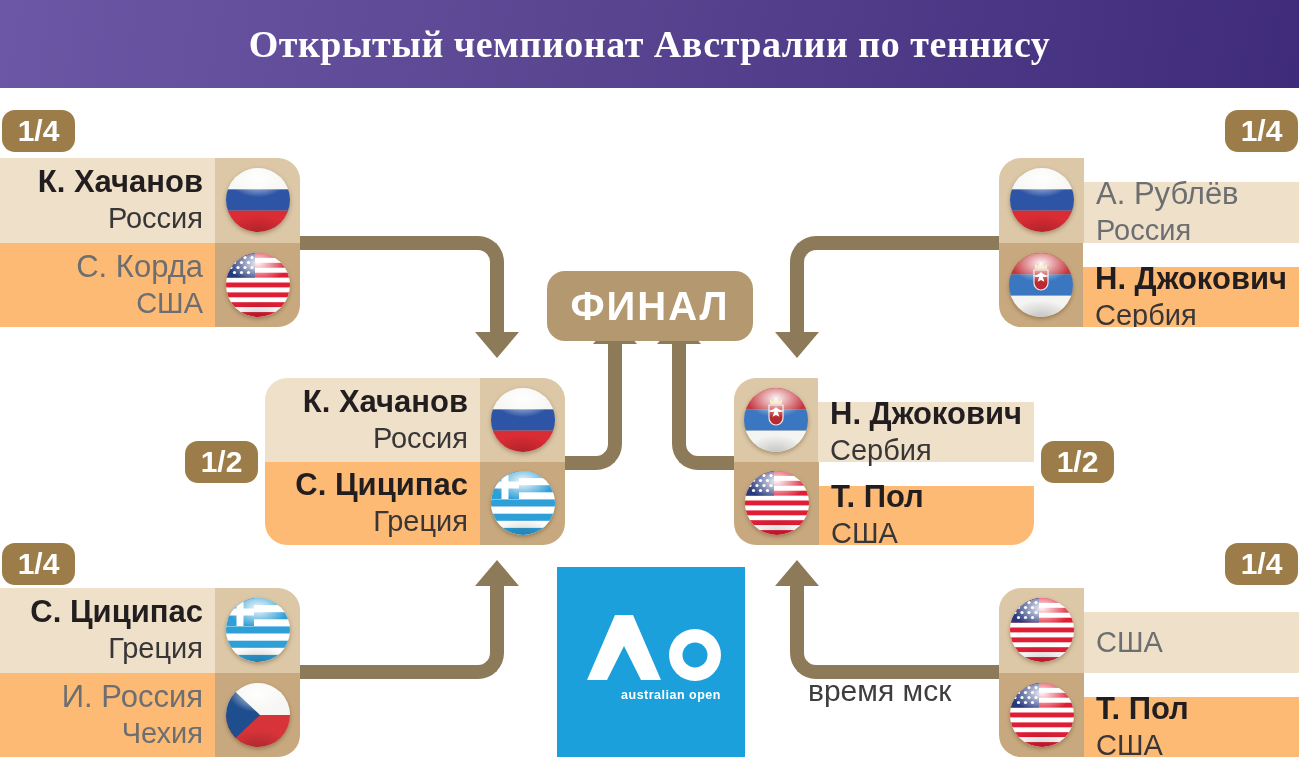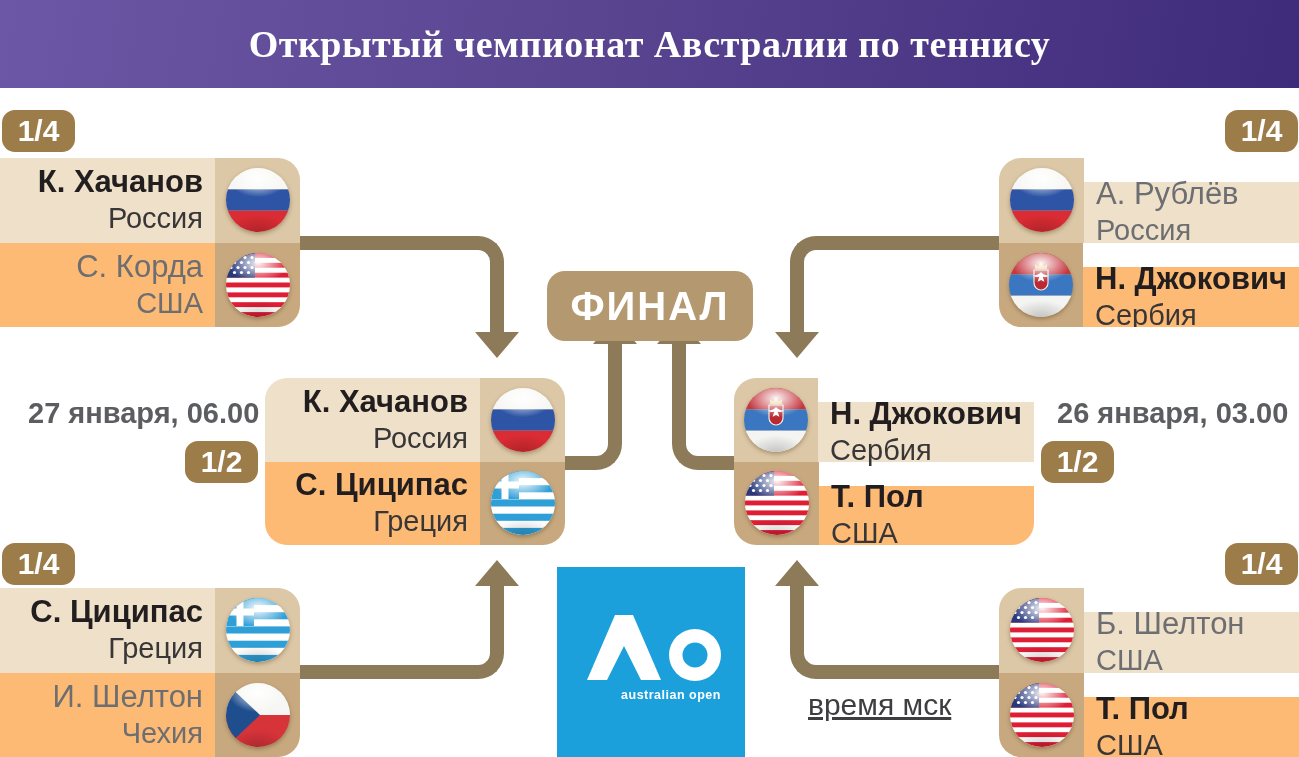--- a/index.html
+++ b/index.html
@@ -35,21 +35,21 @@
   .finalbox{position:absolute;left:547px;top:243px;width:206px;height:70px;background:#b39870;
             border-radius:18px;display:flex;align-items:center;justify-content:center;
             color:#fff;font-size:40px;font-weight:700;letter-spacing:2px;margin-top:28px;}
   
   .elbow{position:absolute;border:0 solid #8c7a59;background:transparent;}
   .arrow{position:absolute;width:0;height:0;border-left:22px solid transparent;border-right:22px solid transparent;}
   .arrow.down{border-top:26px solid #8c7a59;}
   .arrow.up{border-bottom:26px solid #8c7a59;}
   
   .date{position:absolute;font-size:29px;font-weight:700;color:#5c5d60;white-space:nowrap;}
-  .tznote{position:absolute;left:808px;top:688px;font-size:30px;color:#3e3e40;text-decoration:underline;}
+  .tznote{position:absolute;left:808px;top:674px;font-size:30px;color:#3e3e40;}
   
   .flagball{position:relative;width:64px;height:64px;border-radius:50%;overflow:hidden;
             box-shadow:0 2px 4px rgba(60,40,10,.35);}
   .flagball svg{display:block;width:64px;height:64px;}
   .flagball::after{content:'';position:absolute;inset:0;border-radius:50%;
     background:radial-gradient(ellipse 75% 48% at 50% 16%,rgba(255,255,255,.95),rgba(255,255,255,0) 62%),
                radial-gradient(ellipse 90% 55% at 50% 104%,rgba(0,0,0,.22),rgba(0,0,0,0) 55%);}
   
   .aologo{position:absolute;left:557px;top:567px;width:188px;height:190px;background:#1ba0dc;}
 </style>
@@ -302,21 +302,21 @@
               </g>
               <rect width="28" height="28" fill="#2f9fd7"></rect>
               <rect x="10.5" width="7" height="28" fill="#fff"></rect>
               <rect y="10.5" width="28" height="7" fill="#fff"></rect>
             </svg>
           </span>
         </div>
     </div>
     <div class="row r2">
       <div class="txt">
-        <div class="p-name loser">И. Шелтон</div>
+        <div class="p-name loser">И. Россия</div>
         <div class="p-country muted">Чехия</div>
       </div>
       <div class="flagcol">
           <span class="flagball">
             <svg viewBox="0 0 64 64">
               <rect width="64" height="32" fill="#f6f6f4"></rect>
               <rect y="32" width="64" height="32" fill="#d7343a"></rect>
               <polygon points="0,0 34,32 0,64" fill="#1f4e8e"></polygon>
             </svg>
           </span>
@@ -353,21 +353,20 @@
                 <circle cx="19" cy="14.5" r="1.6"></circle>
                 <circle cx="26" cy="14.5" r="1.6"></circle>
                 <circle cx="8.5" cy="19.5" r="1.6"></circle>
                 <circle cx="15.5" cy="19.5" r="1.6"></circle>
                 <circle cx="22.5" cy="19.5" r="1.6"></circle>
               </g>
             </svg>
           </span>
         </div>
       <div class="txt">
-        <div class="p-name loser">Б. Шелтон</div>
         <div class="p-country muted">США</div>
       </div>
     </div>
     <div class="row r2">
       <div class="flagcol">
           <span class="flagball">
             <svg viewBox="0 0 64 64">
               <rect width="64" height="64" fill="#fff"></rect>
               <g fill="#df1e35">
                 <rect y="0" width="64" height="4.9"></rect>
@@ -398,22 +397,20 @@
             </svg>
           </span>
         </div>
       <div class="txt">
         <div class="p-name winner">Т. Пол</div>
         <div class="p-country">США</div>
       </div>
     </div>
   </div>
 
-  <div class="date" style="left:28px;top:397px;">27 января, 06.00</div>
-  <div class="date" style="left:1057px;top:397px;">26 января, 03.00</div>
 
   <div class="tznote">время мск</div>
 
   <div class="aologo">
     <svg viewBox="0 0 188 190" width="188" height="190">
       <polygon points="30,113 58,48 76,48 104,113 84,113 67,79 50,113" fill="#ffffff"></polygon>
       <circle cx="138" cy="88" r="26" fill="#ffffff"></circle>
       <circle cx="138" cy="88" r="12.5" fill="#1ba0dc"></circle>
       <text x="114" y="132" text-anchor="middle" fill="#ffffff" font-family="Liberation Sans, DejaVu Sans, sans-serif" font-size="12.5" font-weight="bold" letter-spacing="0.5" id="ao-caption-text">australian open</text>
     </svg>

